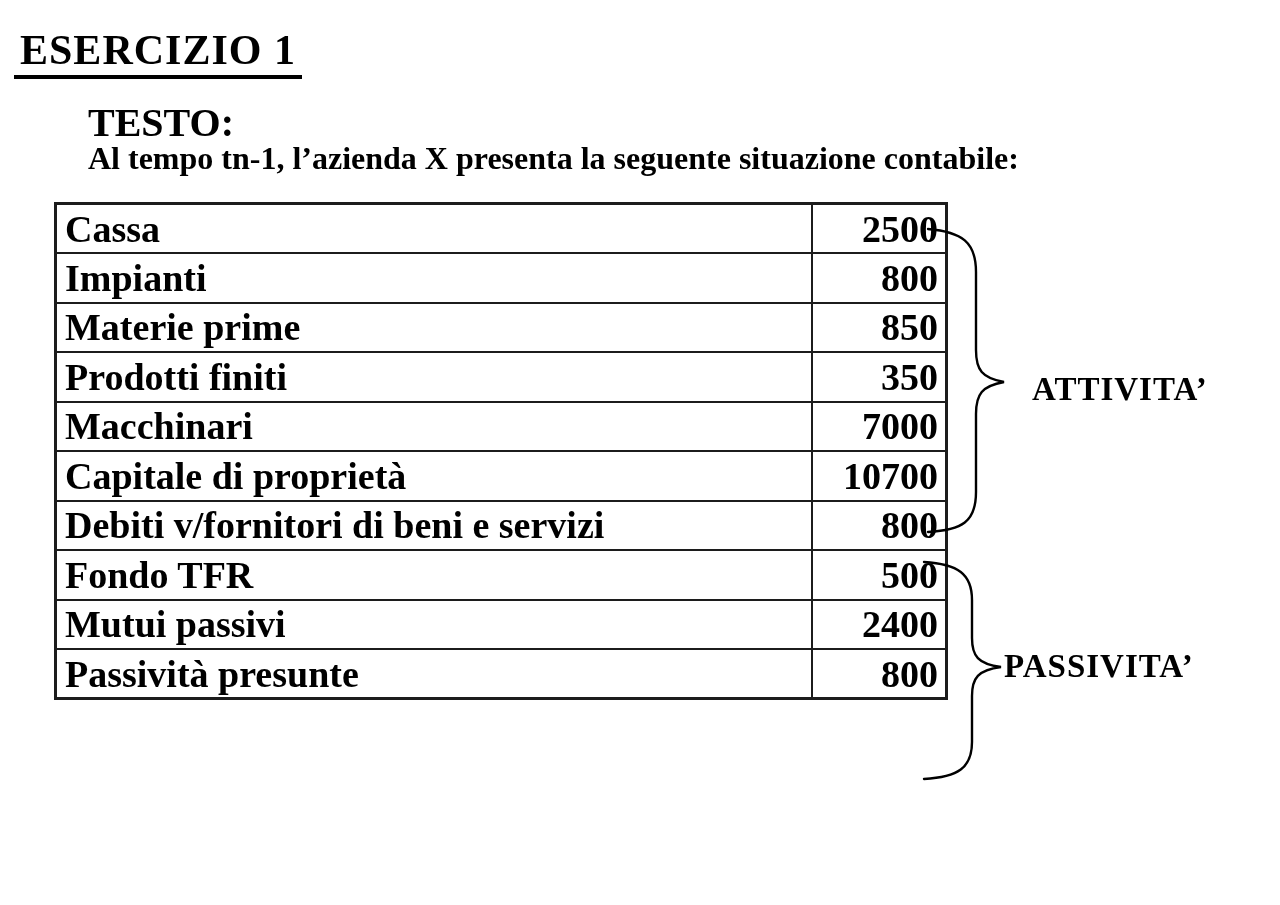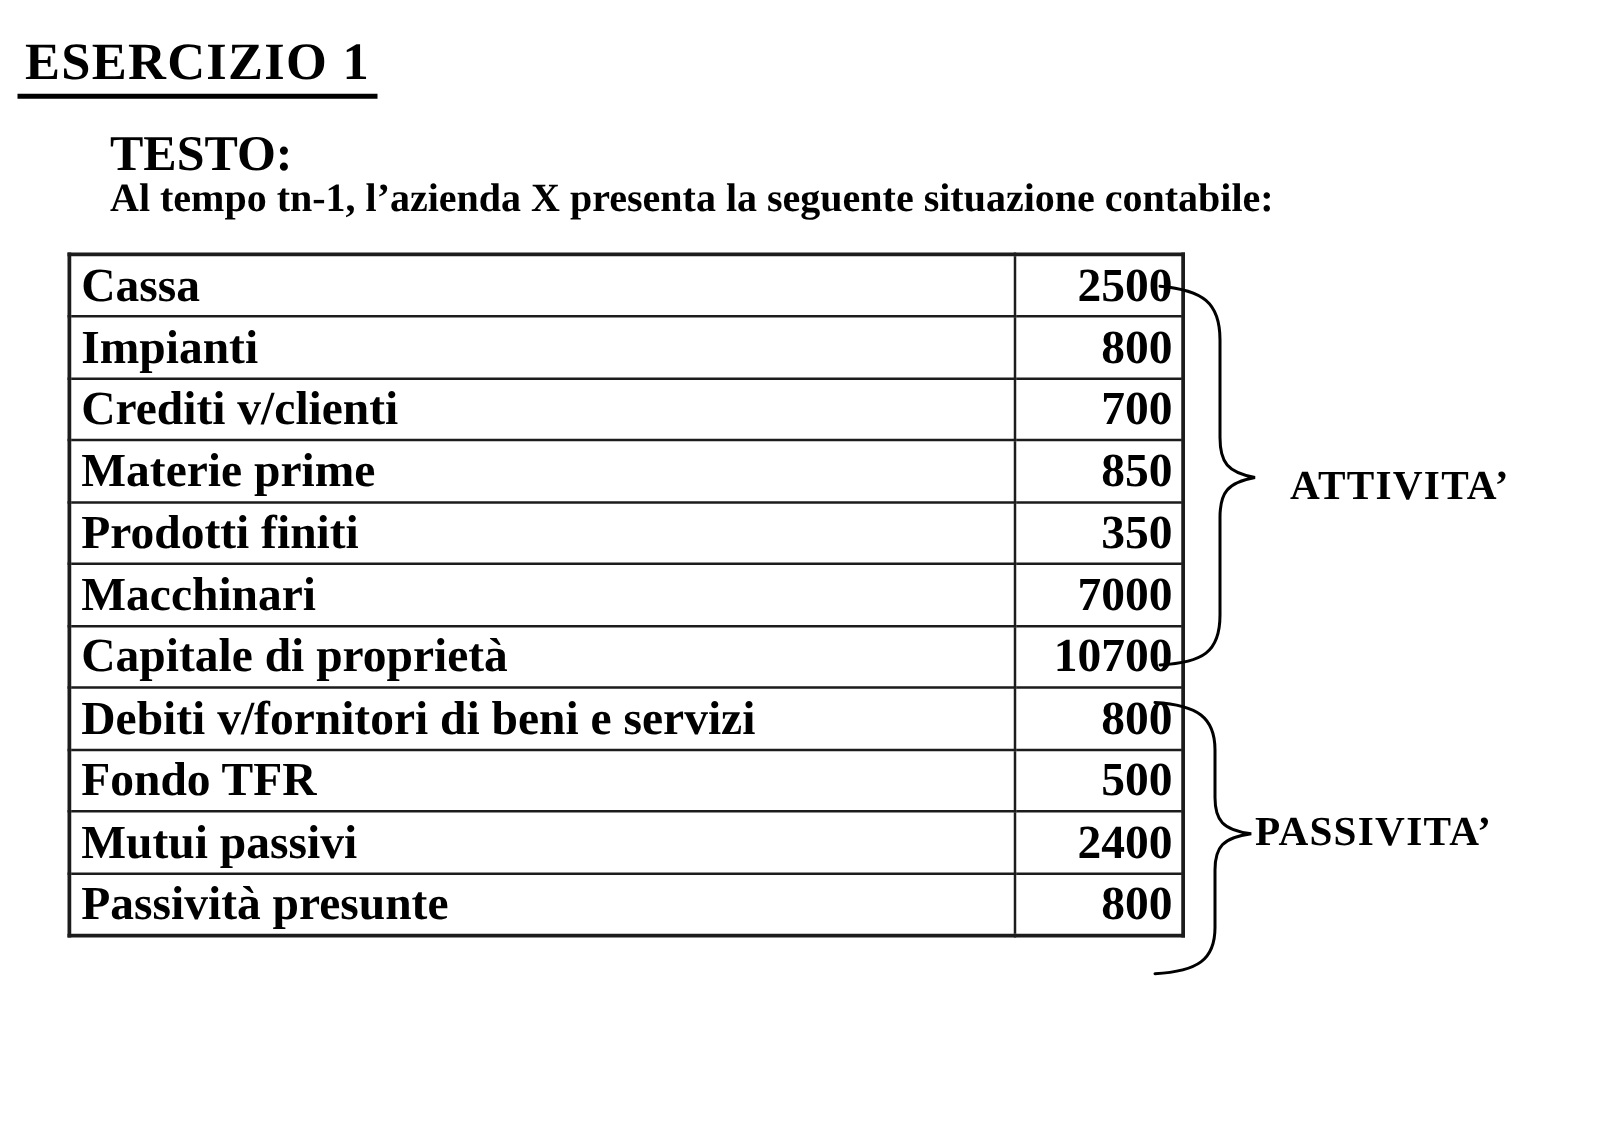--- a/index.html
+++ b/index.html
@@ -106,24 +106,20 @@
     <tbody>
         <tr>
           <td class="cell-label">Cassa</td>
           <td class="cell-value">2500</td>
         </tr>
         <tr>
           <td class="cell-label">Impianti</td>
           <td class="cell-value">800</td>
         </tr>
         <tr>
-          <td class="cell-label">Crediti v/clienti</td>
-          <td class="cell-value">700</td>
-        </tr>
-        <tr>
           <td class="cell-label">Materie prime</td>
           <td class="cell-value">850</td>
         </tr>
         <tr>
           <td class="cell-label">Prodotti finiti</td>
           <td class="cell-value">350</td>
         </tr>
         <tr>
           <td class="cell-label">Macchinari</td>
           <td class="cell-value">7000</td>

